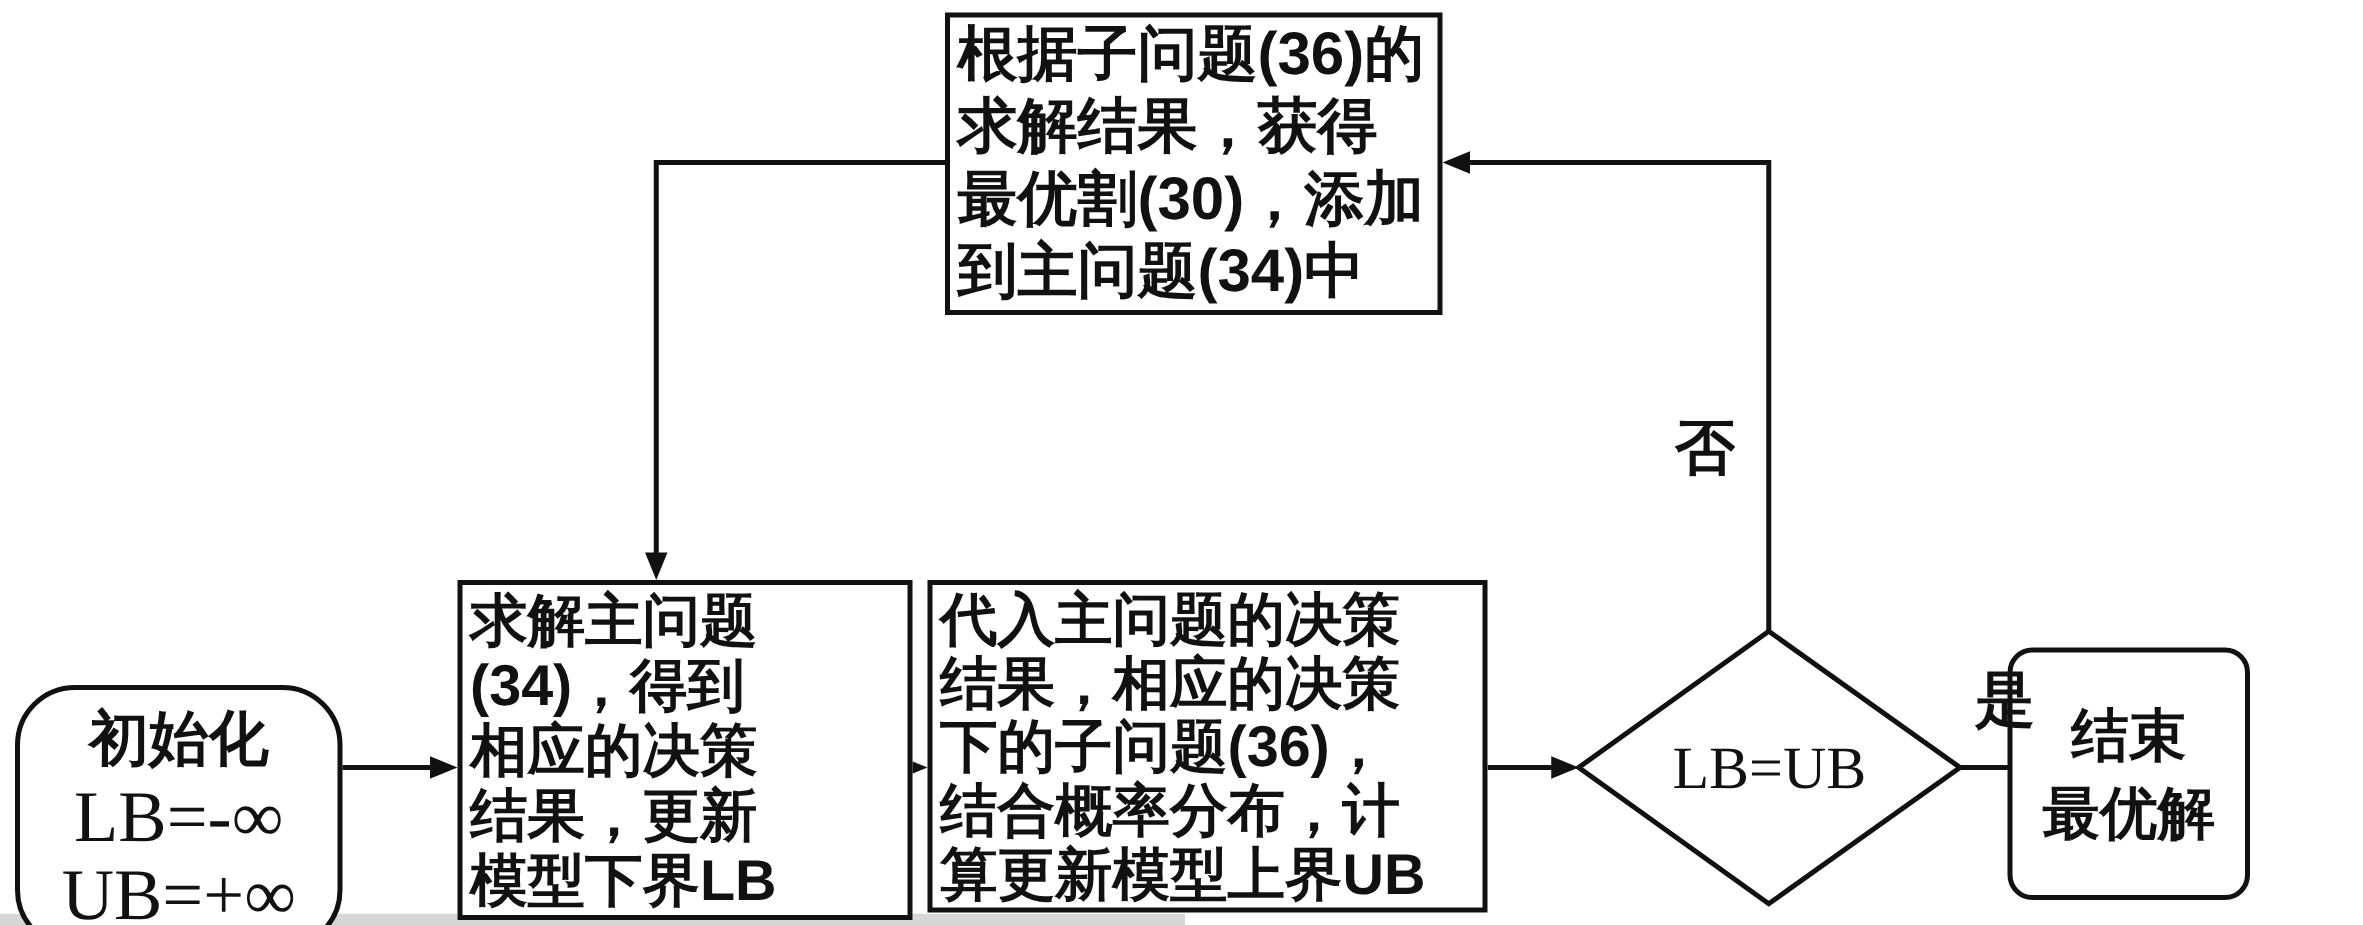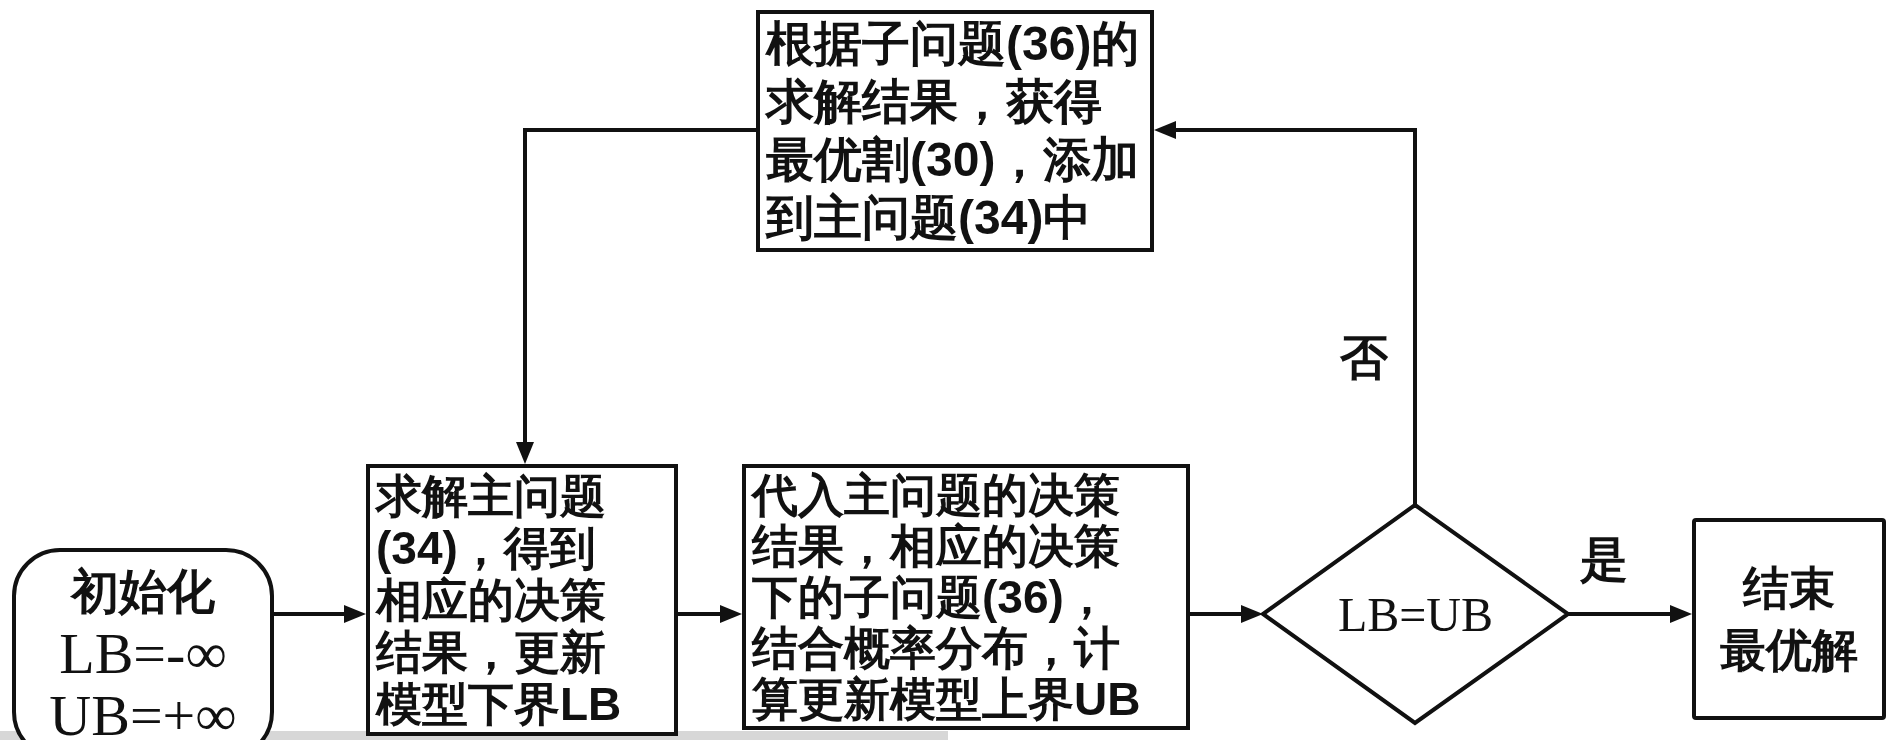--- a/index.html
+++ b/index.html
@@ -108,21 +108,21 @@
     </g>
     <polygon points="1415,505 1568,614 1415,723 1263,614" fill="#ffffff" stroke="#111111" stroke-width="4"></polygon>
   </svg>
 
   <div class="node rounded node-start" style="left:12px; top:508px; width:262px; height:212px;margin-top:40px;">
     <span class="line">初始化</span>
     <span class="line">LB=-∞</span>
     <span class="line">UB=+∞</span>
   </div>
 
-  <div class="node rect node-master" style="left:366px; top:464px; width:312px; height:272px;">
+  <div class="node rect node-master" style="left:366px; top:464px; width:364px; height:272px;">
     <span class="line">求解主问题</span>
     <span class="line">(34)，得到</span>
     <span class="line">相应的决策</span>
     <span class="line">结果，更新</span>
     <span class="line">模型下界LB</span>
   </div>
 
   <div class="node rect node-sub" style="left:742px; top:464px; width:448px; height:266px;">
     <span class="line">代入主问题的决策</span>
     <span class="line">结果，相应的决策</span>
@@ -133,21 +133,21 @@
 
   <div class="node rect node-cut" style="left:756px; top:10px; width:398px; height:242px;">
     <span class="line">根据子问题(36)的</span>
     <span class="line">求解结果，获得</span>
     <span class="line">最优割(30)，添加</span>
     <span class="line">到主问题(34)中</span>
   </div>
 
   <div class="decision-label">LB=UB</div>
 
-  <div class="node rounded node-end" style="left:1692px; top:518px; width:194px; height:202px; border-radius:4px;">
+  <div class="node rounded node-end" style="left:1606px; top:518px; width:194px; height:202px; border-radius:20px;">
     <span class="line">结束</span>
     <span class="line">最优解</span>
   </div>
 
   <div class="edge-label label-no">否</div>
   <div class="edge-label label-yes">是</div>
 
 </div>
 
 </body></html>

